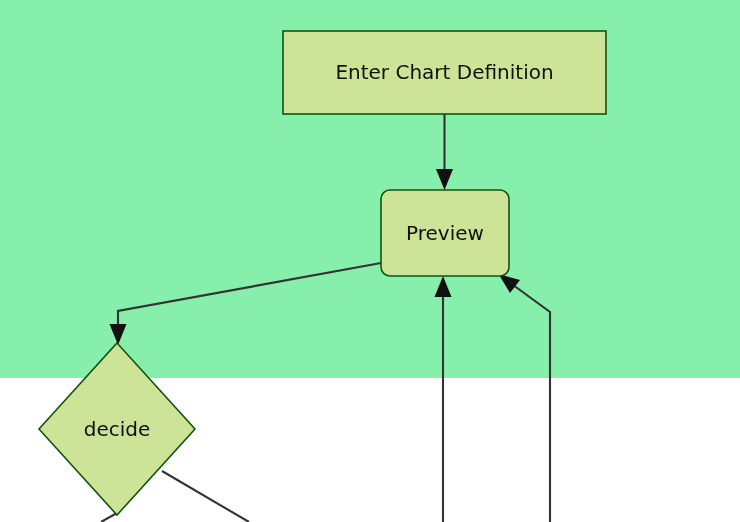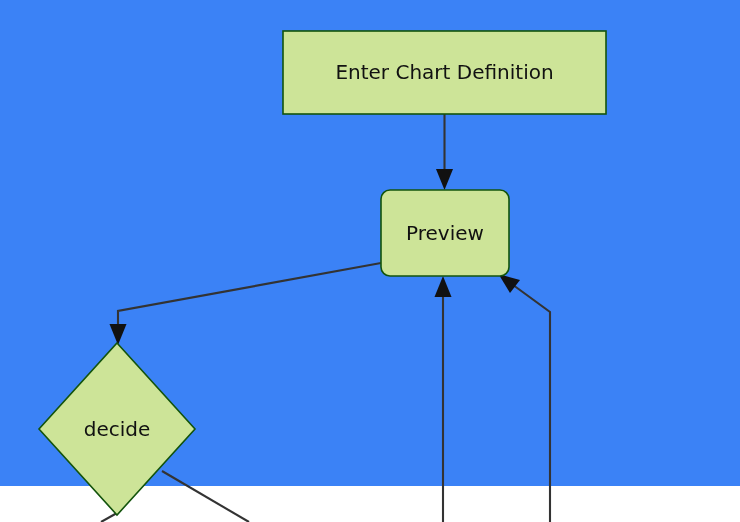--- a/index.html
+++ b/index.html
@@ -9,22 +9,22 @@
   }
   body {
     width: 740px;
     height: 522px;
     overflow: hidden;
     font-family: "DejaVu Sans", "Liberation Sans", sans-serif;
   }
   #flowchart-canvas {
     position: relative;
     width: 740px;
-    height: 486px;
-    background: #3b82f6;
+    height: 378px;
+    background: #86efac;
   }
   svg#diagram {
     display: block;
     width: 740px;
     height: 522px;
   }
   .node-shape {
     fill: #cde498;
     stroke: #13540c;
     stroke-width: 1.6px;

